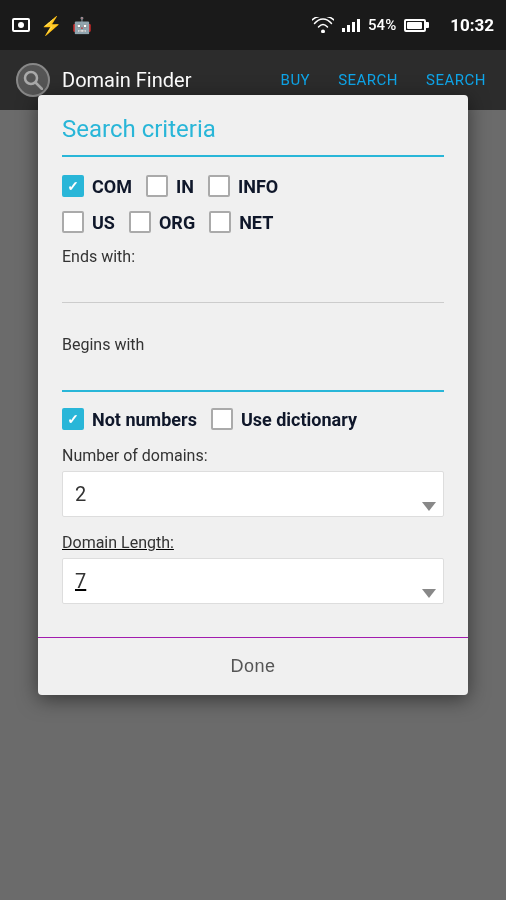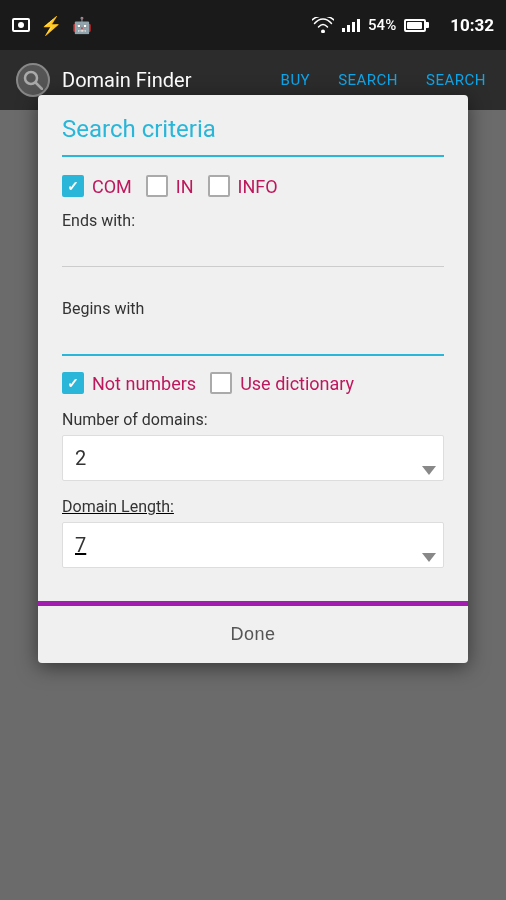--- a/index.html
+++ b/index.html
@@ -222,22 +222,22 @@
 
     .checkbox-box.checked::after {
       content: '✓';
       color: white;
       font-size: 14px;
       font-weight: bold;
     }
 
     .checkbox-label {
       font-size: 18px;
-      color: #be185d;
-      font-weight: 400;
+      color: #0f172a;
+      font-weight: 700;
     }
 
     
     .section-label {
       font-size: 16px;
       color: #333;
       margin-bottom: 6px;
       font-weight: 400;
     }
 
@@ -292,21 +292,21 @@
       border-radius: 2px;
       padding: 10px 30px 10px 12px;
       font-size: 20px;
       color: #333;
       appearance: none;
       cursor: pointer;
     }
 
     
     .dialog-footer {
-      border-top: 5px solid #a21caf;
+      border-top: 1px solid #a21caf;
       margin-top: 8px;
     }
 
     .done-button {
       width: 100%;
       padding: 18px;
       background: transparent;
       border: none;
       font-size: 18px;
       color: #555;
@@ -387,20 +387,37 @@
         <div class="checkbox-box"></div>
         <span class="checkbox-label">IN</span>
       </div>
 
       <div class="checkbox-item">
         <div class="checkbox-box"></div>
         <span class="checkbox-label">INFO</span>
       </div>
     </div>
 
+    <div class="checkbox-row">
+
+      <div class="checkbox-item">
+        <div class="checkbox-box"></div>
+        <span class="checkbox-label">US</span>
+      </div>
+
+      <div class="checkbox-item">
+        <div class="checkbox-box"></div>
+        <span class="checkbox-label">ORG</span>
+      </div>
+
+      <div class="checkbox-item">
+        <div class="checkbox-box"></div>
+        <span class="checkbox-label">NET</span>
+      </div>
+    </div>
 
     <div class="text-input-wrapper">
       <div class="section-label">Ends with:</div>
       <input type="text" class="text-input-plain" value="" style="">
     </div>
 
     <div class="text-input-wrapper">
       <div class="section-label">Begins with</div>
       <input type="text" class="text-input" value="" style="">
     </div>

